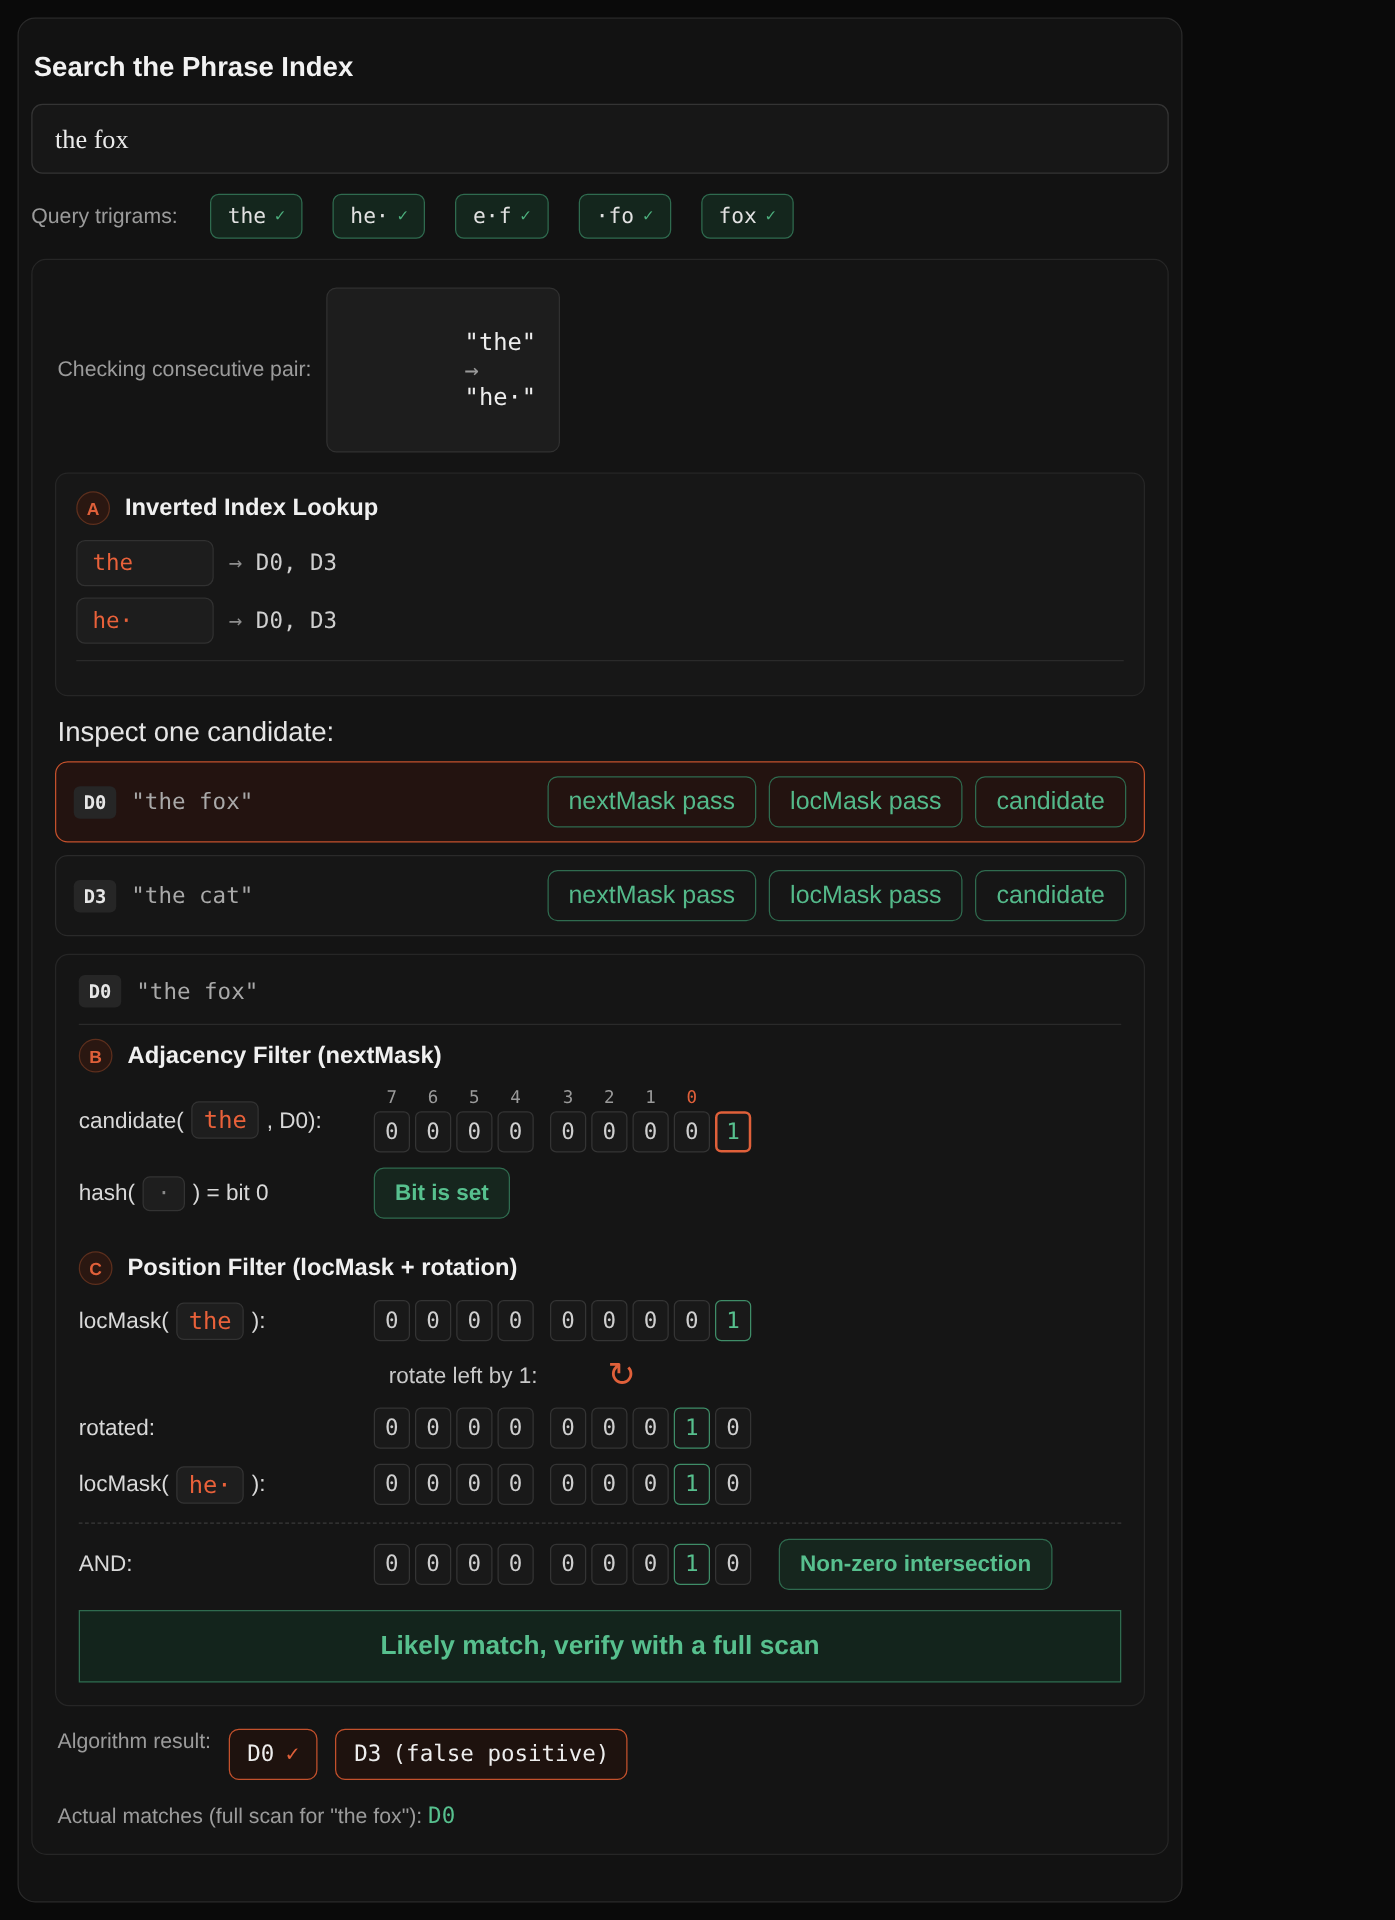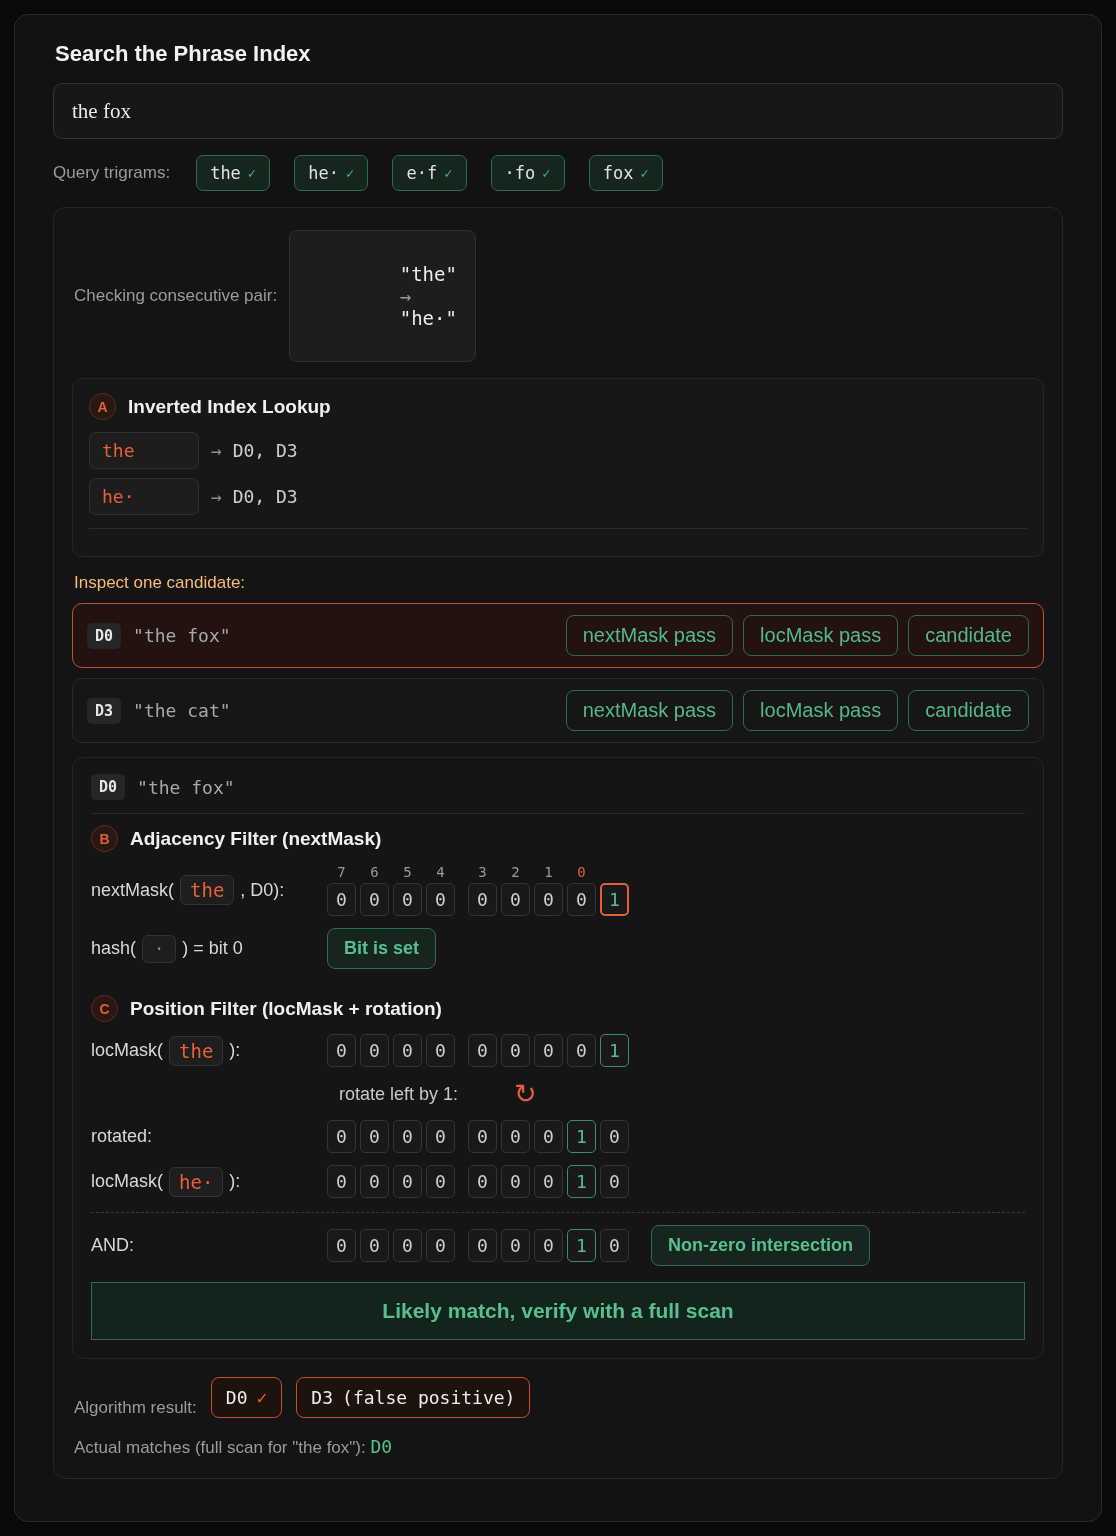--- a/index.html
+++ b/index.html
@@ -9,26 +9,26 @@
     font-family: "Liberation Sans", sans-serif;
   }
   body {
     width: 1116px; height: 1536px;
     overflow: hidden;
   }
   .mono { font-family: "DejaVu Sans Mono", monospace; }
 
   .page {
     margin: 14px;
-    width: 1088px;
+    width: 932px;
     height: 1508px;
     border: 1px solid #2a2a2a;
     border-radius: 14px;
     background: #121212;
-    padding: 22px 38px;
+    padding: 22px 10px;
   }
 
   .title {
     color: #f2f2f2;
     font-size: 22px;
     font-weight: bold;
     margin: 4px 0 16px 2px;
   }
 
   .search-box {
@@ -155,22 +155,22 @@
     color: #9b9b9b;
     font-size: 17px;
   }
   .cand-line .v {
     color: #ededed;
     font-family: "DejaVu Sans Mono", monospace;
     font-size: 18px;
   }
 
   .inspect-label {
-    color: #fdba74;
-    font-size: 17px;
+    color: #e5e5e5;
+    font-size: 22px;
     margin: 16px 0 10px 2px;
   }
 
   .cand-row {
     display: flex;
     align-items: center;
     border-radius: 10px;
     padding: 11px 14px;
     margin-bottom: 10px;
     border: 1px solid #2a2a2a;
@@ -313,21 +313,21 @@
     background: #13241c;
     color: #57c08e;
     font-size: 21px;
     font-weight: bold;
     text-align: center;
     padding: 16px 0;
   }
 
   .algo-row {
     display: flex;
-    align-items: flex-end;
+    align-items: flex-start;
     gap: 14px;
     margin-top: 18px;
     padding-left: 2px;
   }
   .algo-label { color: #9b9b9b; font-size: 17px; }
   .res-box {
     border: 1px solid #c4512c;
     background: #1e120e;
     border-radius: 8px;
     padding: 9px 14px;
@@ -453,21 +453,21 @@
 
       <div class="divider"></div>
 
       <div class="sec-head">
         <span class="badge">B</span>
         <span class="sec-title">Adjacency Filter (nextMask)</span>
       </div>
 
       <div class="formula-row">
         <span class="mb-label">
-          <span>nextMask(</span>
+          <span>candidate(</span>
           <span class="inline-tri">the</span>
           <span>, D0):</span>
         </span>
         <span>
           <span class="bitidx">
             <span class="idxcell">7</span>
             <span class="idxcell">6</span>
             <span class="idxcell">5</span>
             <span class="idxcell">4</span>
             <span class="idxcell gap">3</span>

